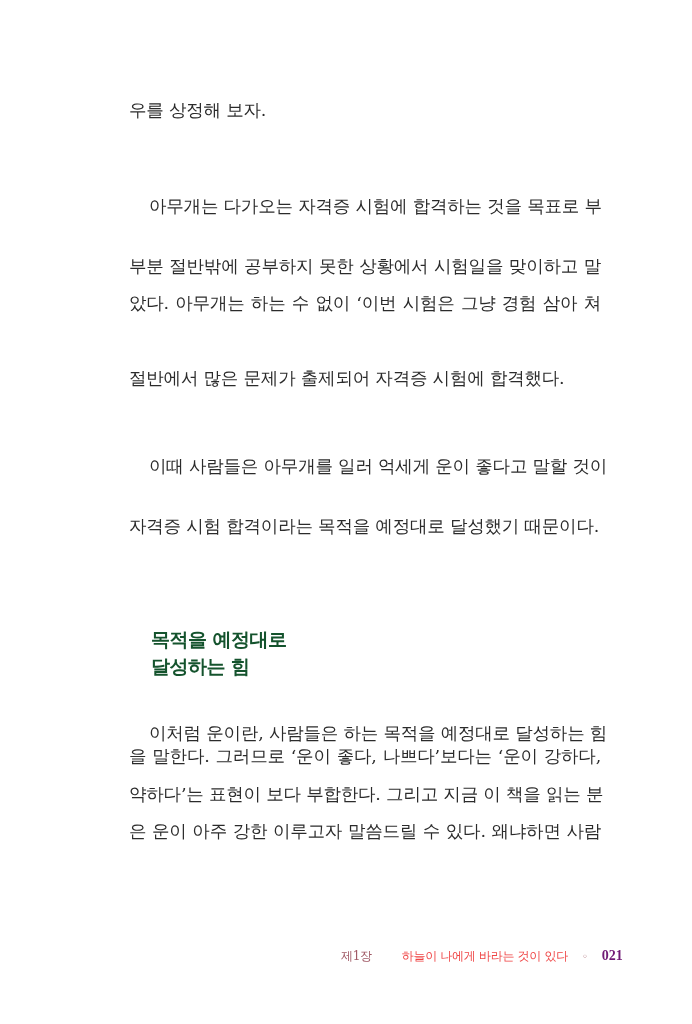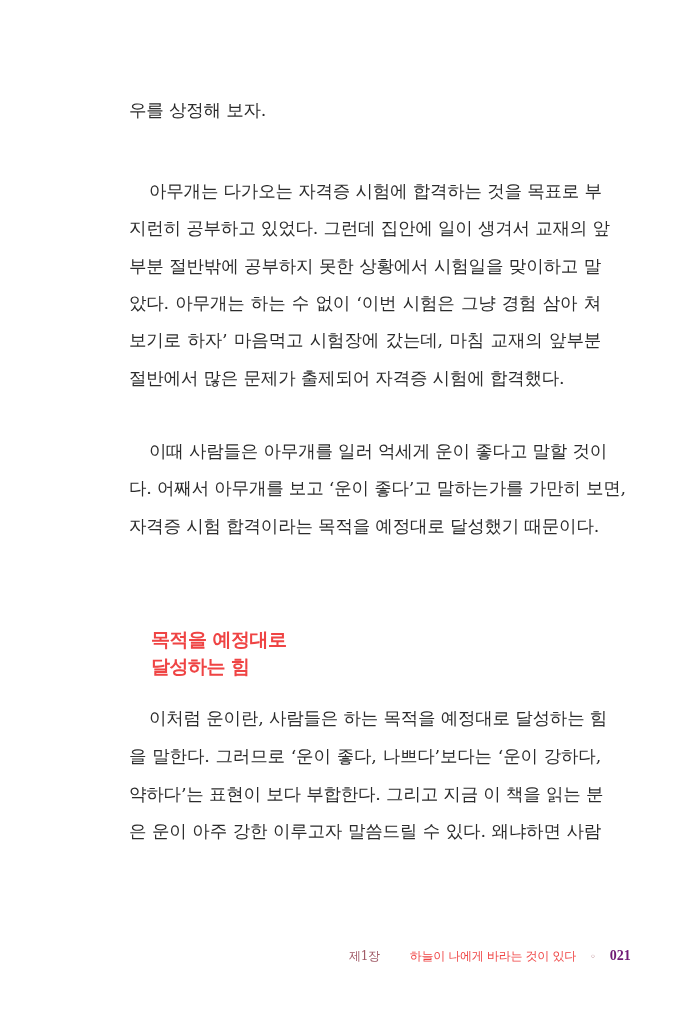--- a/index.html
+++ b/index.html
@@ -31,46 +31,46 @@
       letter-spacing: -0.2px;
       text-align: justify;
       text-align-last: justify;
     }
     .line.last {
       text-align-last: left;
     }
     .line.indent {
       padding-left: 20px;
       width: 452px;
+      margin-top: 15px;
     }
     .heading {
       position: absolute;
       left: 146px;
       font-family: "DejaVu Sans", "Liberation Sans", sans-serif;
       font-weight: bold;
       font-size: 19px;
       line-height: 27px;
-      color: #ef4444;
+      color: #14532d;
       letter-spacing: -0.5px;
     }
     .footer {
       position: absolute;
       top: 944px;
       left: 336px;
       height: 24px;
       display: flex;
       align-items: center;
       font-size: 12px;
       white-space: nowrap;
     }
     .footer .chapter {
       color: #a05a66;
       font-size: 12px;
       letter-spacing: -0.3px;
-      margin-left: 8px;
     }
     .footer .title {
       color: #ef4444;
       margin-left: 30px;
       font-size: 12px;
       letter-spacing: -0.3px;
     }
     .footer .sep {
       color: #a05a66;
       margin-left: 14px;
@@ -85,28 +85,25 @@
     }
   </style>
 </head>
 <body>
 
 <div class="page">
 
   <div class="line last" style="top:98px;">우를 상정해 보자.</div>
 
   <div class="line indent" style="top:179px;">아무개는 다가오는 자격증 시험에 합격하는 것을 목표로 부</div>
-  <div class="line" style="top:216px;">지런히 공부하고 있었다. 그런데 집안에 일이 생겨서 교재의 앞</div>
   <div class="line" style="top:291px;">았다. 아무개는 하는 수 없이 ‘이번 시험은 그냥 경험 삼아 쳐</div>
   <div class="line" style="top:254px;">부분 절반밖에 공부하지 못한 상황에서 시험일을 맞이하고 말</div>
-  <div class="line" style="top:328px;">보기로 하자’ 마음먹고 시험장에 갔는데, 마침 교재의 앞부분</div>
   <div class="line last" style="top:366px;">절반에서 많은 문제가 출제되어 자격증 시험에 합격했다.</div>
 
   <div class="line indent" style="top:439px;">이때 사람들은 아무개를 일러 억세게 운이 좋다고 말할 것이</div>
-  <div class="line" style="top:476px;">다. 어째서 아무개를 보고 ‘운이 좋다’고 말하는가를 가만히 보면,</div>
   <div class="line last" style="top:514px;">자격증 시험 합격이라는 목적을 예정대로 달성했기 때문이다.</div>
 
   <div class="heading" style="top:626px;">목적을 예정대로</div>
   <div class="heading" style="top:653px;">달성하는 힘</div>
 
   <div class="line indent" style="top:706px;">이처럼 운이란, 사람들은 하는 목적을 예정대로 달성하는 힘</div>
   <div class="line" style="top:744px;">을 말한다. 그러므로 ‘운이 좋다, 나쁘다’보다는 ‘운이 강하다,</div>
   <div class="line" style="top:782px;">약하다’는 표현이 보다 부합한다. 그리고 지금 이 책을 읽는 분</div>
   <div class="line" style="top:819px;">은 운이 아주 강한 이루고자 말씀드릴 수 있다. 왜냐하면 사람</div>
 

